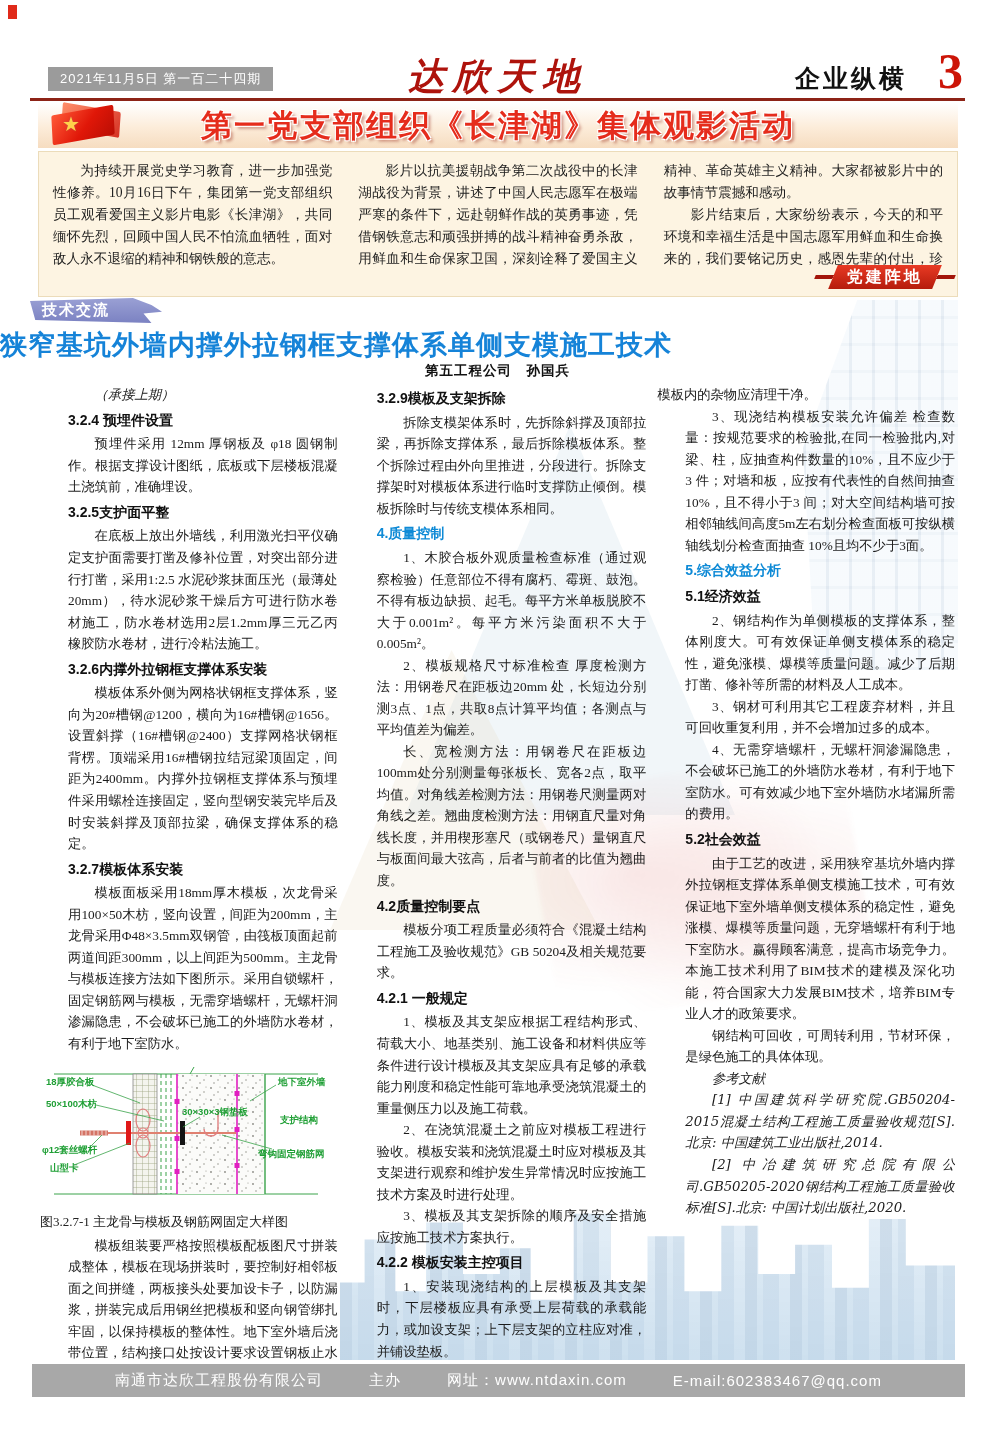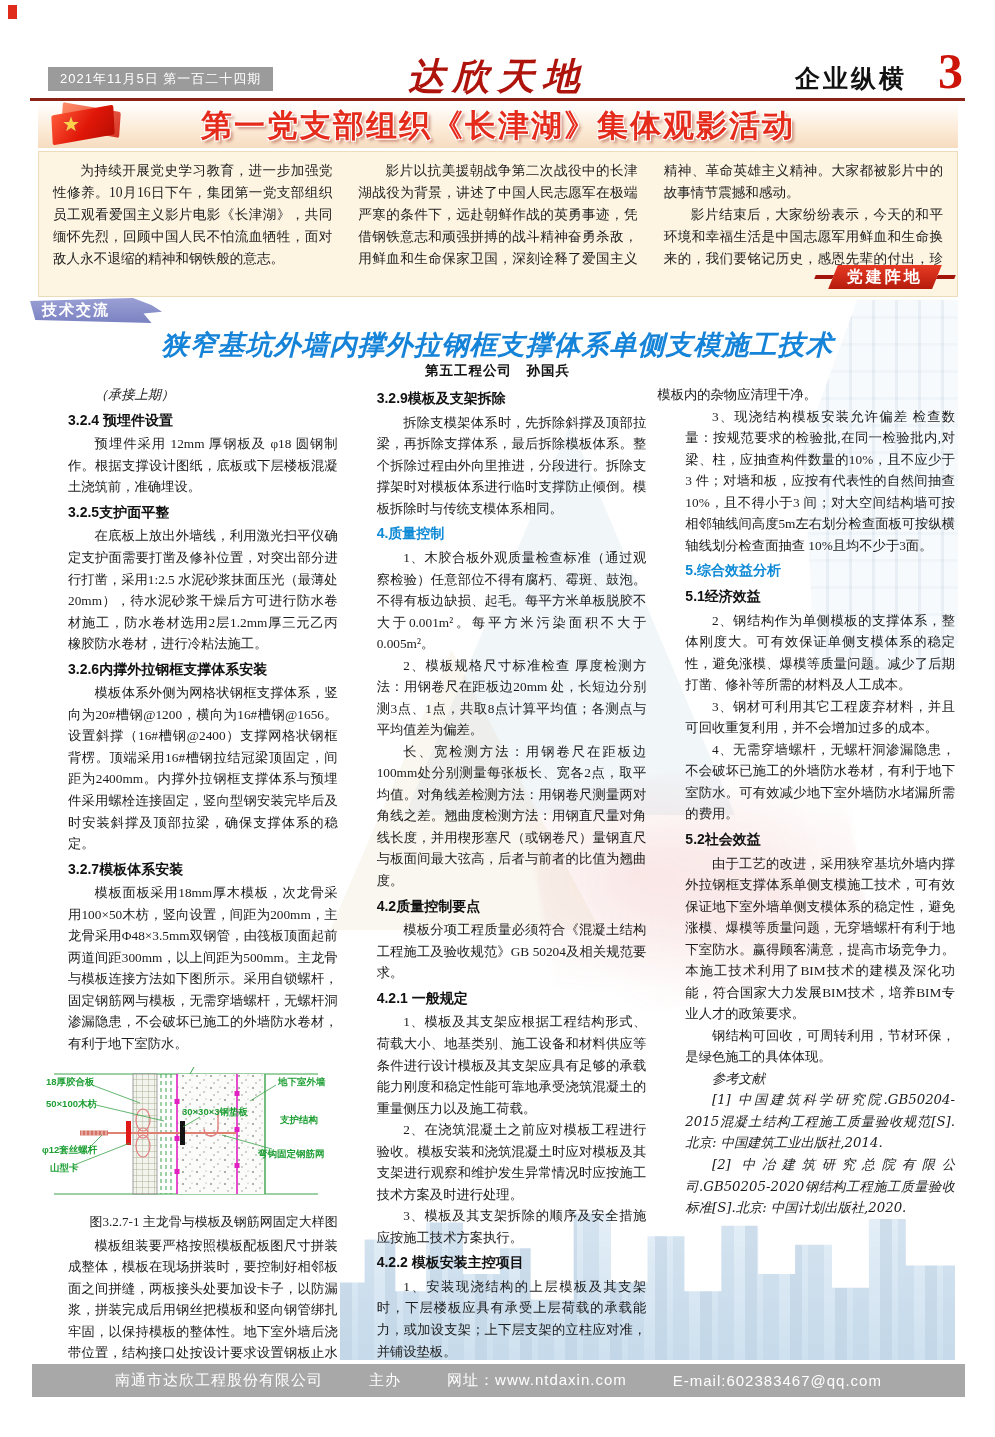--- a/index.html
+++ b/index.html
@@ -48,23 +48,23 @@
   .party-badge span{transform:skewX(22deg);color:#fff;font:bold 16px "Liberation Sans",sans-serif;
           letter-spacing:3px;white-space:nowrap;}
 
   
   .tech-ribbon{position:absolute;left:30px;top:298px;width:132px;height:25px;
           background:linear-gradient(180deg,#9aa0d4,#7b82c2);
           clip-path:polygon(0 12%,78% 0,92% 28%,100% 55%,86% 62%,92% 100%,4% 88%);
           display:flex;align-items:center;}
   .tech-ribbon span{color:#fff;font:bold 15px "Liberation Sans",sans-serif;
           letter-spacing:2px;padding-left:12px;}
-  .tech-title{position:absolute;left:0;right:0;top:327px;text-align:center;
+  .tech-title{position:absolute;left:0;right:0;top:327px;text-align:left;
           font-family:"Liberation Sans",sans-serif;font-weight:bold;font-size:27px;
-          color:#1583d8;letter-spacing:1px;font-style:italic;}
+          color:#1583d8;letter-spacing:1px;}
   .tech-byline{position:absolute;left:0;right:0;top:362px;text-align:center;
           font:bold 13.5px "Liberation Sans",sans-serif;color:#111;letter-spacing:1px;}
 
   
   .deco-building{position:absolute;right:37px;top:300px;width:155px;height:370px;opacity:.35;
       background:
         repeating-linear-gradient(90deg,rgba(150,178,205,.55) 0 3px,rgba(226,238,248,.55) 3px 23px),
         repeating-linear-gradient(0deg,rgba(150,178,205,.55) 0 3px,rgba(230,240,250,.55) 3px 27px);
       clip-path:polygon(35% 0,100% 0,100% 100%,8% 100%,0 40%);}
   .deco-tri1{position:absolute;left:405px;top:425px;width:330px;height:390px;
@@ -89,21 +89,21 @@
   .blk{margin:0;}
   .blk-p,.blk-kai{text-indent:2em;margin-left:28px;}
   .blk-h,.blk-hb{text-indent:2em;font-family:"Liberation Sans",sans-serif;font-weight:bold;
           font-size:14px;margin:3px 0 2px;color:#111;}
   .blk-hb{color:#0e8ad6;}
   .blk-kai{font-family:"DejaVu Serif",serif;font-style:italic;}
 
   
   .fig{margin:6px 0 3px;}
   .fig svg{display:block;}
-  .fig-caption{text-align:right;font-size:13px;color:#222;margin-top:2px;text-indent:0;font-family:Liberation Serif, serif;}
+  .fig-caption{text-align:left;font-size:13px;color:#222;margin-top:2px;text-indent:0;font-family:Liberation Serif, serif;}
 
   
   .footer{position:absolute;left:32px;right:30px;top:1364px;height:33px;background:#a8a8a8;
           color:#fff;font:15px "Liberation Sans",sans-serif;display:flex;align-items:center;
           justify-content:center;gap:46px;z-index:3;letter-spacing:1px;}
   .footer span{white-space:nowrap;}
 </style>
 </head>
 <body>
 

